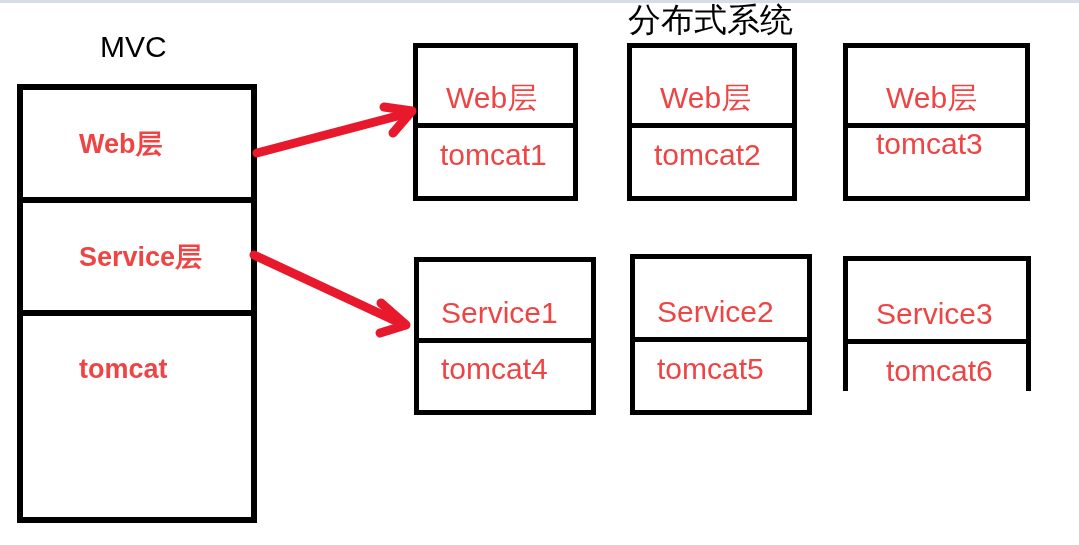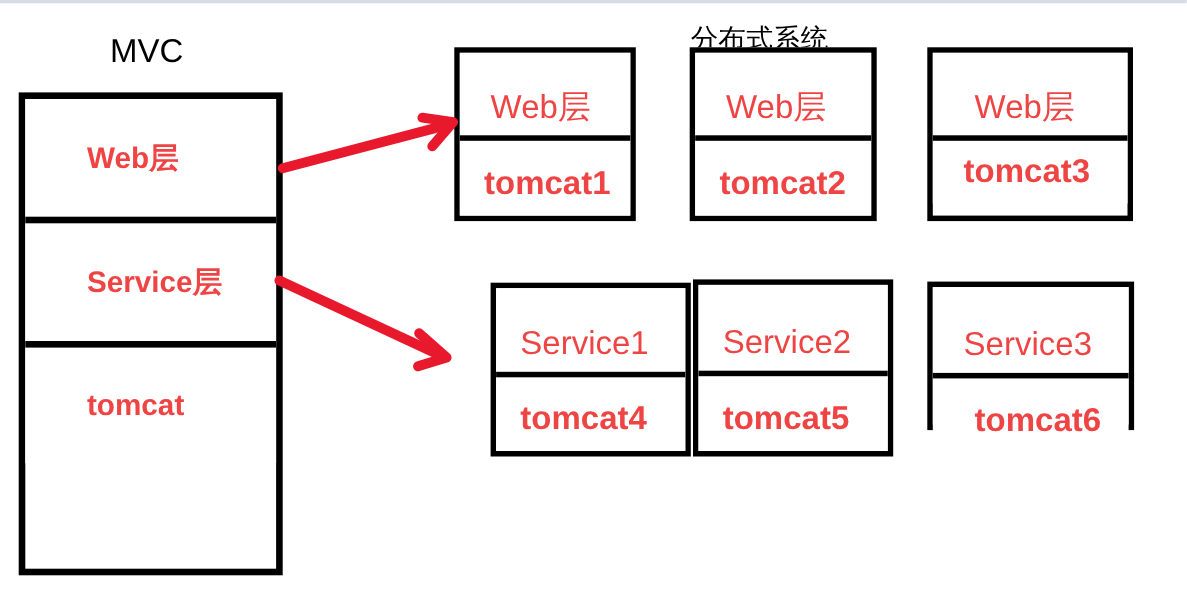--- a/index.html
+++ b/index.html
@@ -28,22 +28,22 @@
     white-space: nowrap;
     line-height: 1;
   }
   .label.mvc {
     left: 100px;
     top: 32px;
     font-size: 30px;
   }
   .label.dist {
     left: 628px;
-    top: 24px;
-    font-size: 25px;
+    top: 4px;
+    font-size: 33px;
     font-family: Liberation Serif, serif;
   }
   
   .box {
     position: absolute;
     box-sizing: border-box;
     border: 5px solid #000000;
     background: #ffffff;
   }
   .cell {
@@ -76,22 +76,21 @@
     top: 50%;
     transform: translateY(-50%);
   }
   
   .node .cell-text {
     font-size: 30px;
     left: 22px;
     bottom: 10px;
   }
   .node .cell.lower .cell-text {
-    bottom: 14px;
-    font-weight: bold;
+    bottom: 26px;
   }
   .node .cell-text.indent-1 { left: 28px; }
   .node .cell-text.indent-2 { left: 38px; }
   
   .arrow-layer {
     position: absolute;
     left: 0; top: 0;
     width: 1079px;
     height: 545px;
     pointer-events: none;
@@ -140,21 +139,21 @@
 
   <div class="box node" style="left:843px; top:43px; width:187px; height:158px;">
     <div class="cell upper" style="height:75px">
       <span class="cell-text indent-2">Web层</span>
     </div>
     <div class="cell lower" style="height:62px">
       <span class="cell-text indent-1">tomcat3</span>
     </div>
   </div>
 
-  <div class="box node" style="left:414px; top:257px; width:182px; height:158px;margin-left:32px;">
+  <div class="box node" style="left:414px; top:257px; width:182px; height:158px;">
     <div class="cell upper" style="height:76px">
       <span class="cell-text">Service1</span>
     </div>
     <div class="cell lower" style="height:72px">
       <span class="cell-text">tomcat4</span>
     </div>
   </div>
 
   <div class="box node" style="left:630px; top:254px; width:182px; height:161px;">
     <div class="cell upper" style="height:78px">

